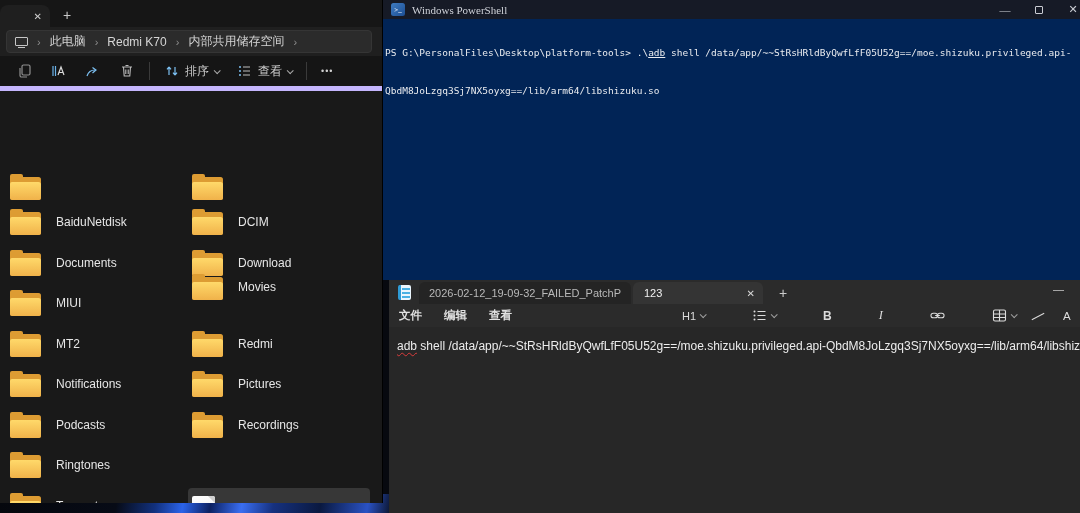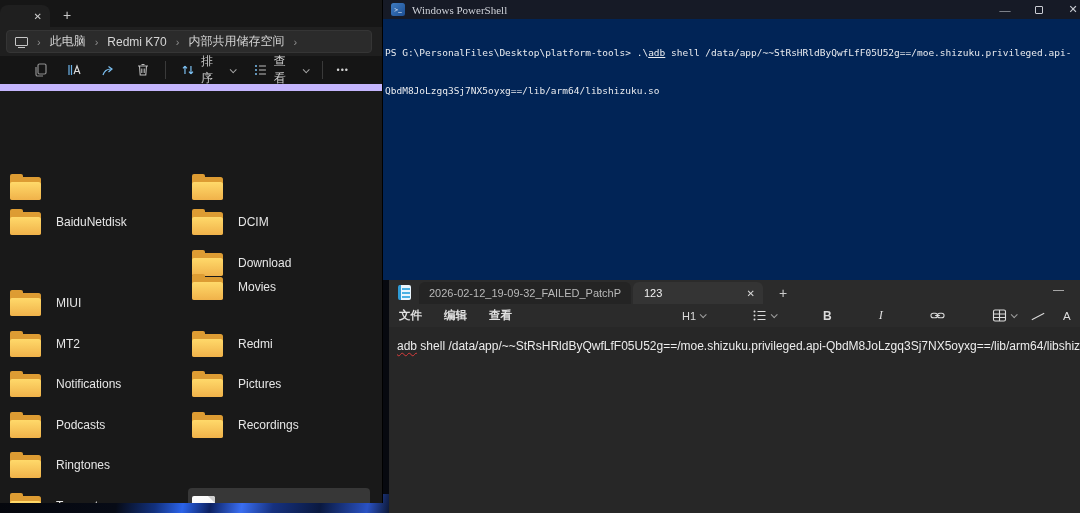--- a/index.html
+++ b/index.html
@@ -17,21 +17,21 @@
     display:flex; align-items:center; justify-content:flex-end; padding-right:8px; }
   .fx-tab-close { color:#cfcfcf; font-size:10px; cursor:default; }
   .fx-newtab { position:absolute; left:58px; top:6px; width:18px; height:18px; color:#c9c9c9; font-size:14px;
     display:flex; align-items:center; justify-content:center; }
   .fx-addrbar { height:29px; background:#1f1f1f; display:flex; align-items:center; padding:0 6px; }
   .fx-pill { width:366px; height:23px; background:#2b2b2b; border:1px solid #353535; border-radius:4px;
     display:flex; align-items:center; padding:0 8px; gap:7px; font-size:12px; color:#d6d6d6; }
   .monitor { width:13px; height:9px; border:1px solid #c6c6c6; border-radius:1px; position:relative; flex:none; }
   .monitor::after { content:""; position:absolute; left:2px; bottom:-3px; width:7px; height:1.5px; background:#c6c6c6; }
   .crumb-sep { color:#8f8f8f; font-size:11px; padding:0 2px; }
-  .fx-toolbar { height:35px; background:#151515; border-bottom:7px solid #c4b5fd; display:flex; align-items:center; padding:0 24px; }
+  .fx-toolbar { height:35px; background:#151515; border-bottom:5px solid #c4b5fd; display:flex; align-items:center; padding:0 8px; }
   .tb-btn { display:flex; align-items:center; gap:5px; color:#d0d0d0; font-size:12px; padding:0 9px; height:26px; border-radius:4px; }
   .tb-sep { width:1px; height:18px; background:#3a3a3a; margin:0 5px; }
   .tb-ico { width:16px; height:16px; display:block; }
   .chev { width:5px; height:5px; border-right:1.3px solid #a9a9a9; border-bottom:1.3px solid #a9a9a9; transform:rotate(45deg) translateY(-1px); display:inline-block; }
   .fx-content { position:relative; height:412px; overflow:hidden; }
   .fx-col { position:absolute; top:0; bottom:0; }
   .col1 { left:6px; width:178px; }
   .col2 { left:188px; width:182px;text-align:right; }
   .fx-item { position:absolute; left:0; right:0; height:40px; display:flex; align-items:center; gap:15px; padding-left:4px; border-radius:4px; }
   .fx-item.sel { background:#373737; height:45px; }
@@ -169,20 +169,27 @@
             <div class="back"></div>
             <div class="front"></div>
           </div>
       </div>
       <div class="fx-item" style="top:111px">
         <div class="folder-icon">
             <div class="back"></div>
             <div class="front"></div>
           </div>
         <span class="fx-label">BaiduNetdisk</span>
+      </div>
+      <div class="fx-item" style="top:152px">
+        <div class="folder-icon">
+            <div class="back"></div>
+            <div class="front"></div>
+          </div>
+        <span class="fx-label">Documents</span>
       </div>
       <div class="fx-item" style="top:192px">
         <div class="folder-icon">
             <div class="back"></div>
             <div class="front"></div>
           </div>
         <span class="fx-label">MIUI</span>
       </div>
       <div class="fx-item" style="top:233px">
         <div class="folder-icon">

